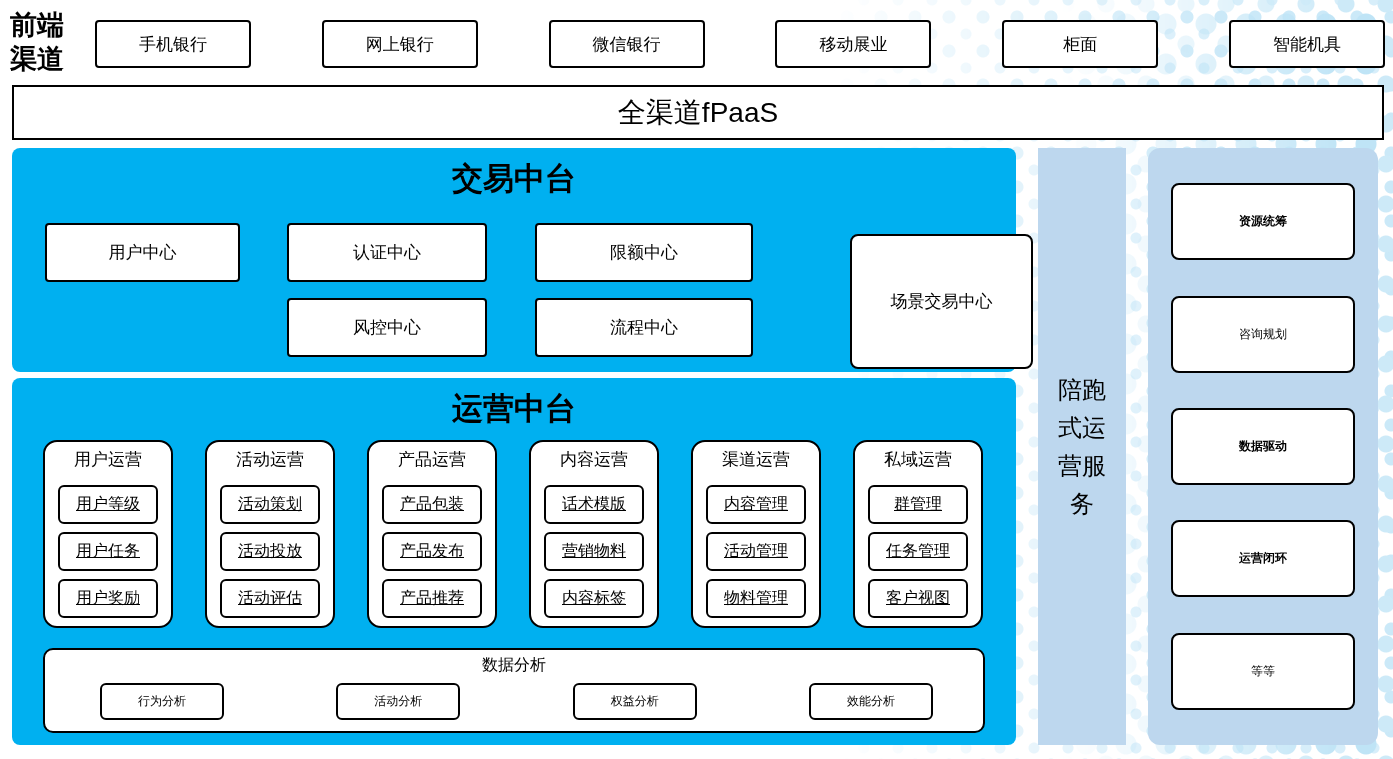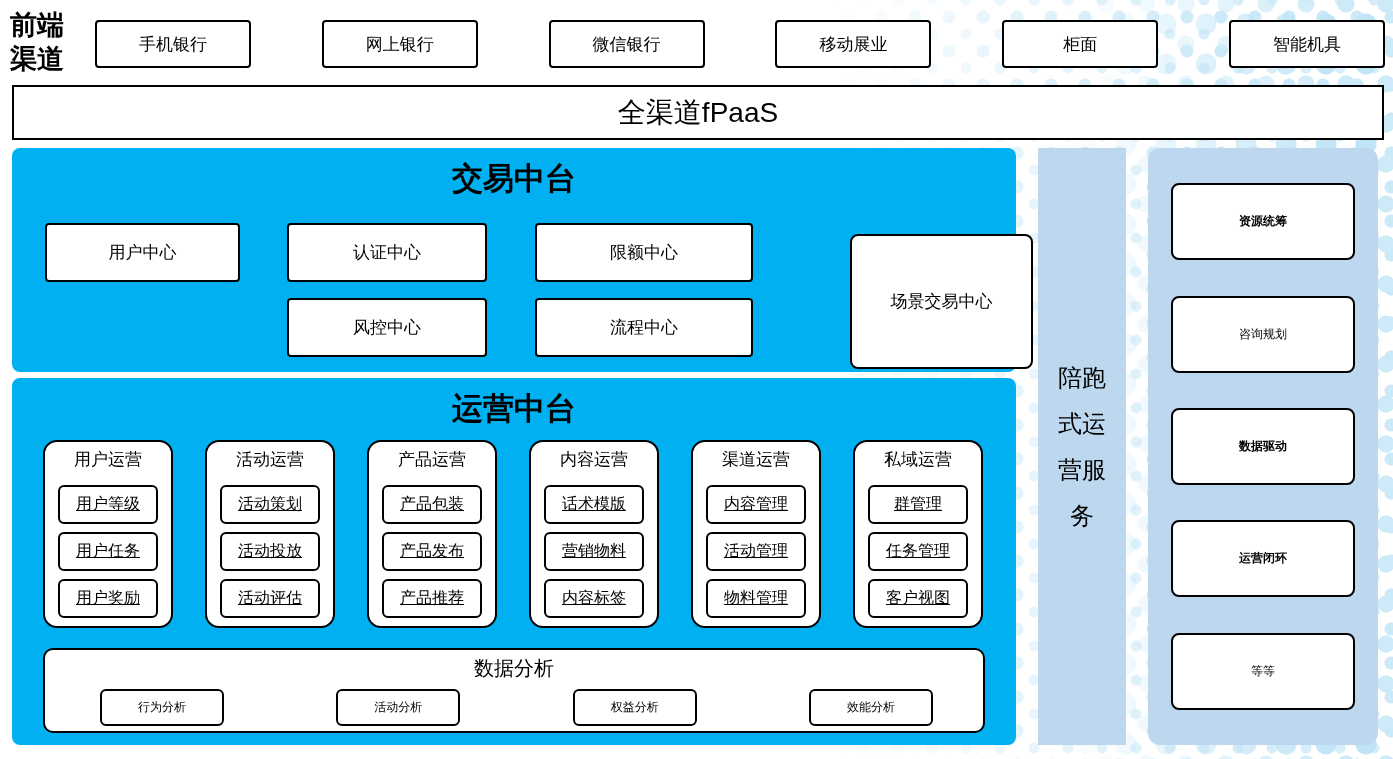--- a/index.html
+++ b/index.html
@@ -83,34 +83,34 @@
   .group-item{
     width:100px;height:40px;box-sizing:border-box;background:#fff;border:2px solid #000;border-radius:6px;
     display:flex;align-items:center;justify-content:center;font-size:16px;margin-bottom:8px;text-decoration:underline;
   }
 
   
   .data-analysis{
     position:absolute;left:31px;top:270px;width:942px;height:85px;box-sizing:border-box;
     background:#fff;border:2px solid #000;border-radius:10px;
   }
-  .da-title{text-align:center;font-size:20px;padding-top:5px;}
+  .da-title{text-align:center;font-size:16px;padding-top:5px;}
   .da-row{display:flex;justify-content:space-between;padding:7px 50px 0 55px;}
   .da-box{
     width:124px;height:37px;box-sizing:border-box;background:#fff;border:2px solid #000;border-radius:6px;
     display:flex;align-items:center;justify-content:center;font-size:12px;
   }
 
   
   .side-service{
     position:absolute;left:1038px;top:148px;width:88px;height:597px;background:#bdd7ee;
     display:flex;align-items:center;justify-content:center;
   }
   .side-service-text{
-    width:52px;font-size:24px;line-height:46px;word-break:break-all;text-align:center;color:#000;
+    width:52px;font-size:24px;line-height:38px;word-break:break-all;text-align:center;color:#000;
   }
   .service-col{
     position:absolute;left:1148px;top:148px;width:230px;height:597px;background:#bdd7ee;border-radius:12px;
     display:flex;flex-direction:column;justify-content:space-evenly;align-items:center;
   }
   .service-box{
     width:184px;height:77px;box-sizing:border-box;background:#fff;border:2px solid #000;border-radius:8px;
     display:flex;align-items:center;justify-content:center;font-size:12px;
   }
   .bold{font-weight:bold;}

